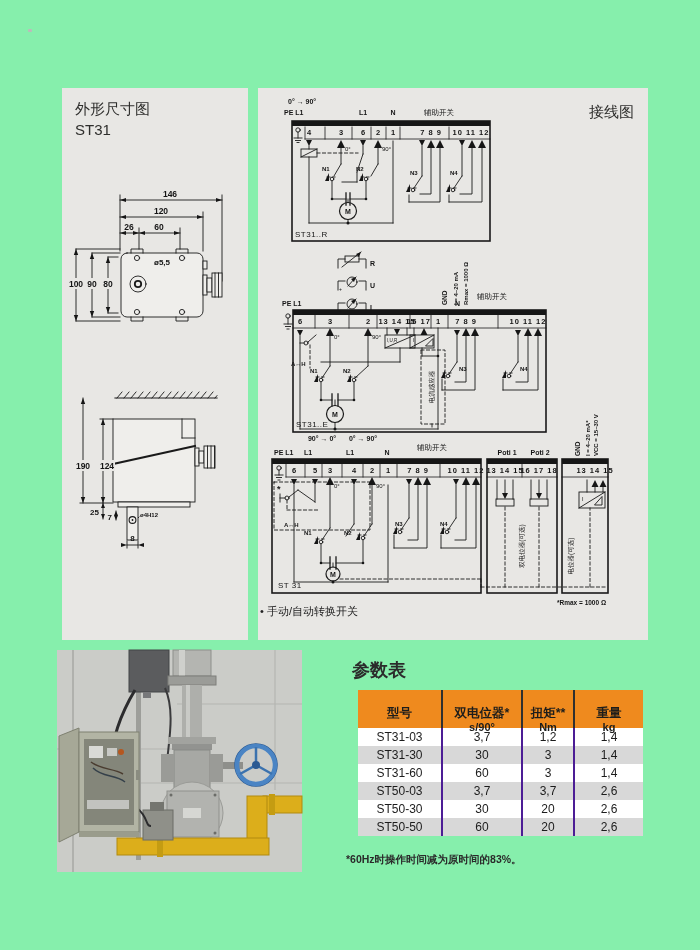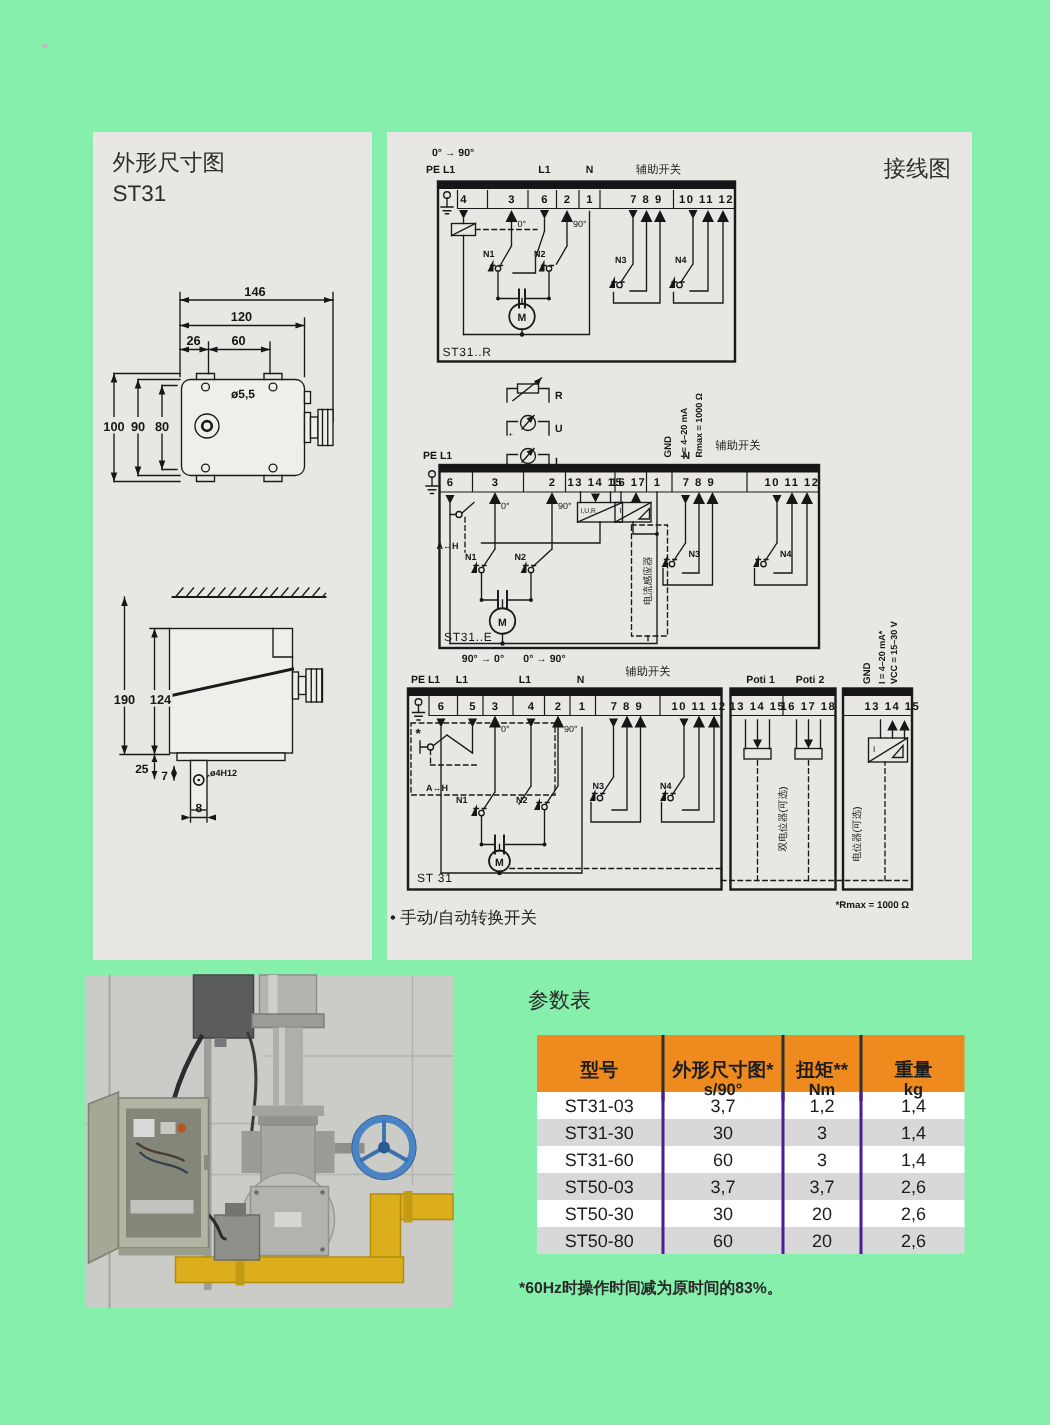--- a/index.html
+++ b/index.html
@@ -17,21 +17,21 @@
   svg .fills{fill:#161616;stroke:none;}
   svg .dash{stroke-dasharray:3 2.5;}
   svg .ts{letter-spacing:1px;}
   .dim-top{left:8px;top:97px;width:178px;height:152px;}
   .dim-side{left:8px;top:292px;width:178px;height:175px;}
   .wd1{left:24px;top:6px;width:215px;height:152px;}
   .wd2{left:0px;top:158px;width:334px;height:192px;}
   .wd3{left:2px;top:310px;width:388px;height:218px;}
   .bullet{position:absolute;left:2px;top:516px;font-size:11px;color:#222;}
   .photo{left:57px;top:650px;width:245px;height:222px;}
-  .params-title{position:absolute;left:352px;top:658px;font-size:14px;color:#2b2b2b;}
+  .params-title{position:absolute;left:352px;top:658px;font-size:18px;color:#2b2b2b;font-weight:bold;}
   .ptable{position:absolute;left:358px;top:690px;width:285px;}
   .phead{display:grid;grid-template-columns:85px 80px 52px 68px;background:#ef8a1e;height:38px;}
   .phcell{border-right:2px solid #2f2f2f;text-align:center;padding-top:16px;box-sizing:border-box;}
   .phcell:last-child{border-right:none;}
   .ph-top{font-size:12.5px;font-weight:bold;color:#1d1d1b;line-height:14px;}
   .ph-bot{font-size:11px;font-weight:bold;color:#1d1d1b;line-height:13px;margin-top:1px;}
   .prow{display:grid;grid-template-columns:85px 80px 52px 68px;height:18px;background:#fff;}
   .prow.alt{background:#d8d8d8;}
   .pcell{border-right:2px solid #4c1d95;text-align:center;font-size:12px;line-height:18px;color:#1c1c1c;box-sizing:border-box;}
   .pcell:last-child{border-right:none;}
@@ -445,21 +445,21 @@
 
   <div class="params-title">参数表</div>
 
   <div class="ptable">
     <div class="phead">
       <div class="phcell">
         <div class="ph-top">型号</div>
         <div class="ph-bot"></div>
       </div>
       <div class="phcell">
-        <div class="ph-top">外形尺寸图*</div>
+        <div class="ph-top">双电位器*</div>
         <div class="ph-bot">s/90°</div>
       </div>
       <div class="phcell">
         <div class="ph-top">扭矩**</div>
         <div class="ph-bot">Nm</div>
       </div>
       <div class="phcell">
         <div class="ph-top">重量</div>
         <div class="ph-bot">kg</div>
       </div>
@@ -488,21 +488,21 @@
       <div class="pcell">3,7</div>
       <div class="pcell">2,6</div>
     </div>
     <div class="prow">
       <div class="pcell">ST50-30</div>
       <div class="pcell">30</div>
       <div class="pcell">20</div>
       <div class="pcell">2,6</div>
     </div>
     <div class="prow alt">
-      <div class="pcell">ST50-80</div>
+      <div class="pcell">ST50-50</div>
       <div class="pcell">60</div>
       <div class="pcell">20</div>
       <div class="pcell">2,6</div>
     </div>
   </div>
 
   <div class="notes">
     <div>*60Hz时操作时间减为原时间的83%。</div>
   </div>
 </div>

